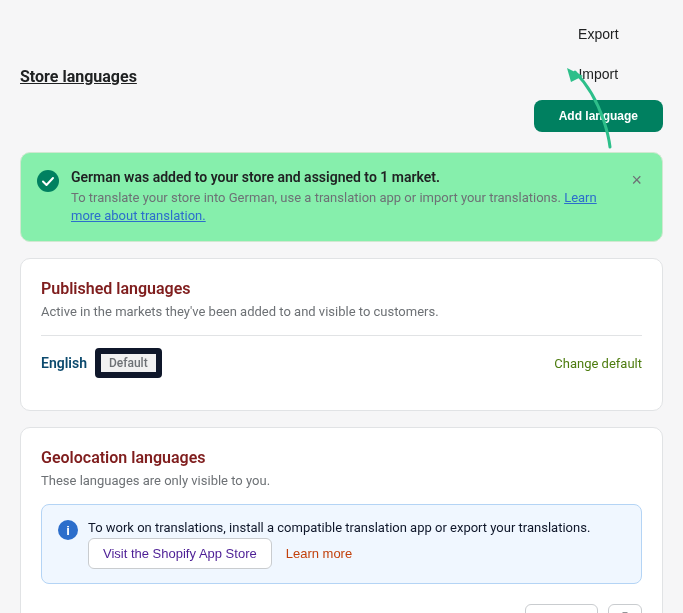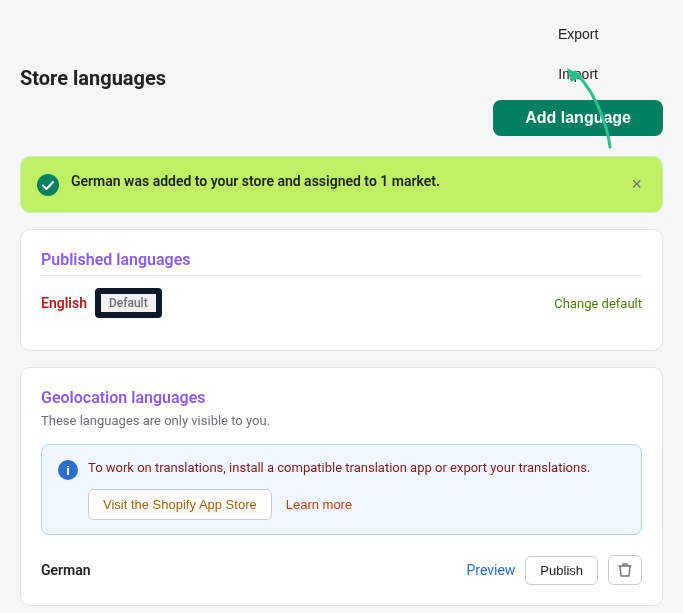--- a/index.html
+++ b/index.html
@@ -13,23 +13,24 @@
     }
 
     .page-header {
       display: flex;
       align-items: center;
       justify-content: space-between;
       margin-bottom: 20px;
     }
 
     .page-title {
-      font-size: 20px;
+      font-size: 16px;
       font-weight: 700;
       color: #202223;
+      text-decoration: underline;
     }
 
     .header-actions {
       display: flex;
       align-items: center;
       gap: 12px;
       position: relative;
       flex-direction: column;
     }
 
@@ -40,28 +41,28 @@
       font-size: 14px;
       color: #202223;
       padding: 6px 8px;
     }
 
     .btn-primary {
       background: #008060;
       color: #fff;
       border: none;
       border-radius: 8px;
-      padding: 9px 32px;
-      font-size: 16px;
+      padding: 9px 25px;
+      font-size: 12px;
       font-weight: 600;
       cursor: pointer;
     }
 
     .success-banner {
-      background: #bef264;
+      background: #86efac;
       border: 1px solid #d1e8d1;
       border-radius: 10px;
       padding: 16px;
       margin-bottom: 16px;
       display: flex;
       align-items: flex-start;
       gap: 12px;
       position: relative;
     }
 
@@ -109,21 +110,21 @@
       background: #fff;
       border: 1px solid #e1e3e5;
       border-radius: 10px;
       padding: 20px;
       margin-bottom: 16px;
     }
 
     .card-title {
       font-size: 16px;
       font-weight: 600;
-      color: #8b5cf6;
+      color: #7f1d1d;
       margin-bottom: 6px;
     }
 
     .card-subtitle {
       font-size: 13px;
       color: #6d7175;
       margin-bottom: 16px;
     }
 
     .language-row {
@@ -136,21 +137,21 @@
 
     .language-info {
       display: flex;
       align-items: center;
       gap: 8px;
     }
 
     .language-name {
       font-size: 14px;
       font-weight: 600;
-      color: #b91c1c;
+      color: #0c4a6e;
     }
 
     .default-badge {
       background: #f1f1f1;
       border: 6px solid #0f172a;
       border-radius: 4px;
       padding: 2px 8px;
       font-size: 12px;
       color: #6d7175;
       font-weight: 500;
@@ -190,37 +191,36 @@
 
     .info-icon {
       width: 20px;
       height: 20px;
       flex-shrink: 0;
       margin-top: 1px;
     }
 
     .info-text {
       font-size: 13px;
-      color: #7f1d1d;
+      color: #0f172a;
       line-height: 1.4;
-      margin-bottom: 12px;
     }
 
     .info-actions {
       display: flex;
       gap: 10px;
     }
 
     .btn-outlined {
       background: #fff;
       border: 1px solid #c9cccf;
       border-radius: 6px;
       padding: 7px 14px;
       font-size: 13px;
-      color: #a16207;
+      color: #4c1d95;
       cursor: pointer;
     }
 
     .btn-plain {
       background: none;
       border: none;
       font-size: 13px;
       color: #c2410c;
       cursor: pointer;
       padding: 7px 4px;
@@ -303,26 +303,31 @@
     </div>
   </div>
 
   <div class="success-banner">
     <svg class="success-icon" viewBox="0 0 22 22" fill="none" xmlns="http://www.w3.org/2000/svg">
       <circle cx="11" cy="11" r="11" fill="#008060"></circle>
       <path d="M6 11.5 L9.5 15 L16 8" stroke="white" stroke-width="2" stroke-linecap="round" stroke-linejoin="round"></path>
     </svg>
     <div class="banner-content">
       <div class="banner-title">German was added to your store and assigned to 1 market.</div>
+      <div class="banner-desc">
+        <span>To translate your store into German, use a translation app or import your translations.</span>
+        <a class="banner-link">Learn more about translation.</a>
+      </div>
     </div>
     <button class="close-btn">×</button>
   </div>
 
   <div class="card">
     <div class="card-title">Published languages</div>
+    <div class="card-subtitle">Active in the markets they've been added to and visible to customers.</div>
 
     <div class="language-row">
       <div class="language-info">
         <span class="language-name">English</span>
         <span class="default-badge">Default</span>
       </div>
       <a class="change-default-link">Change default</a>
     </div>
 
   </div>

